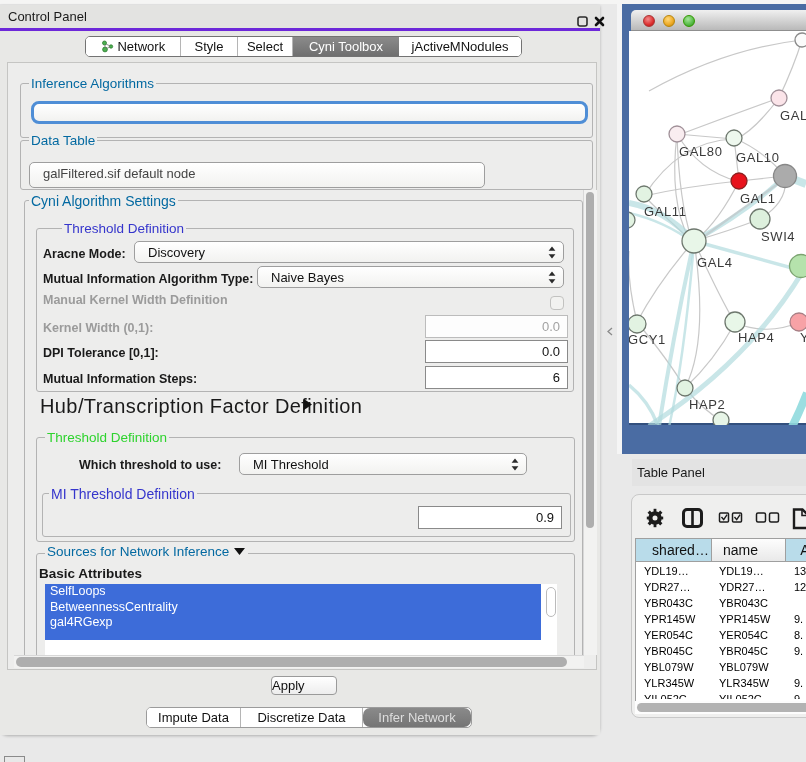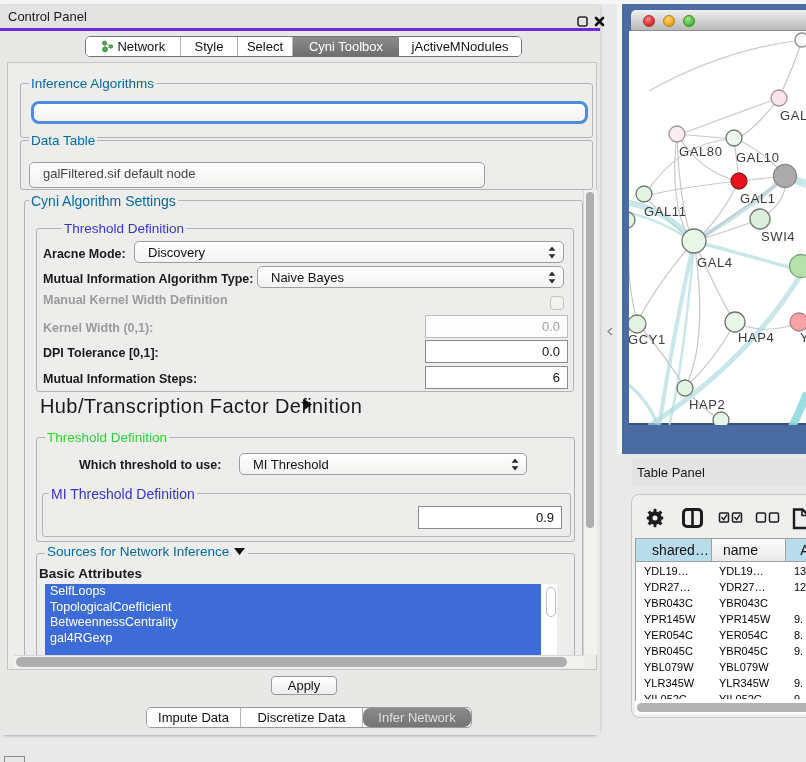--- a/index.html
+++ b/index.html
@@ -67,21 +67,21 @@
 .trow { position:absolute; font-size:11px; color:#000; white-space:nowrap; }
 
 #btabs { left:146px; top:675px; height:21px; background:#fff; border:1px solid #9b9b9b;
   border-radius:5px; display:flex; overflow:hidden; }
 #btabs .seg { height:19px; line-height:19px; font-size:13px; color:#111;
   text-align:center; border-right:1px solid #b5b5b5; background:#fff; }
 #btabs .seg.sel { background:linear-gradient(#8a8a8a,#757575); color:#dedede; border-right:none;border-radius:7px; }
 
 #apply { left:271px; top:644px; width:66px; height:19px;
   background:linear-gradient(#ffffff,#ededed); border:1px solid #9a9a9a;
-  border-radius:4px; text-align:center; font-size:13px; color:#111; line-height:17px; }
+  border-radius:4px; font-size:13px; color:#111; line-height:17px; }
 </style>
 </head>
 <body>
 <div id="page">
   <div class="abs" style="left:0;top:0;width:806px;height:4px;background:#f5f5f4"></div>
 
   <div id="cpwin" class="abs">
     <div id="cptitle" class="abs">
         <span class="t">Control Panel</span>
       <svg class="abs" style="left:577px;top:11px" width="30" height="12" viewBox="0 0 30 12">
@@ -167,21 +167,20 @@
         <div class="field" style="left:410px;top:443px;width:144px;height:23px;line-height:21px">0.9</div>
 
         <div class="groupbox" style="left:28px;top:490px;width:539px;height:110px">
           <span class="gtitle" style="top:-10px">Sources for Network Inference <svg width="13" height="9" viewBox="0 0 13 9" style="vertical-align:0">
                 <path d="M1 1 L12 1 L6.5 8 Z" fill="#111"></path>
               </svg></span>
         </div>
         <span class="lbl" style="left:31px;top:503px;font-size:13.5px">Basic Attributes</span>
         <div id="attrlist" style="left:37px;top:521px;width:512px;height:71px">
           <div class="row">SelfLoops</div>
-          <div class="row">TopologicalCoefficient</div>
           <div class="row">BetweennessCentrality</div>
           <div class="row">gal4RGexp</div>
           <div class="row" style="height:9px">&nbsp;</div>
           <div class="abs" style="left:501px;top:3px;width:10px;height:30px;background:#fff;border:1px solid #bbb;border-radius:5px"></div>
         </div>
 
         <div class="vsb-track" style="left:575px;top:127px;width:14px;height:465px"></div>
         <div class="vsb-thumb" style="left:578px;top:129px;width:8px;height:336px"></div>
         <div class="abs" style="left:6px;top:592px;width:570px;height:13px;background:#f2f2f1;border-top:1px solid #d8d8d8">
           <div class="vsb-thumb" style="left:2px;top:1px;width:551px;height:10px"></div>

